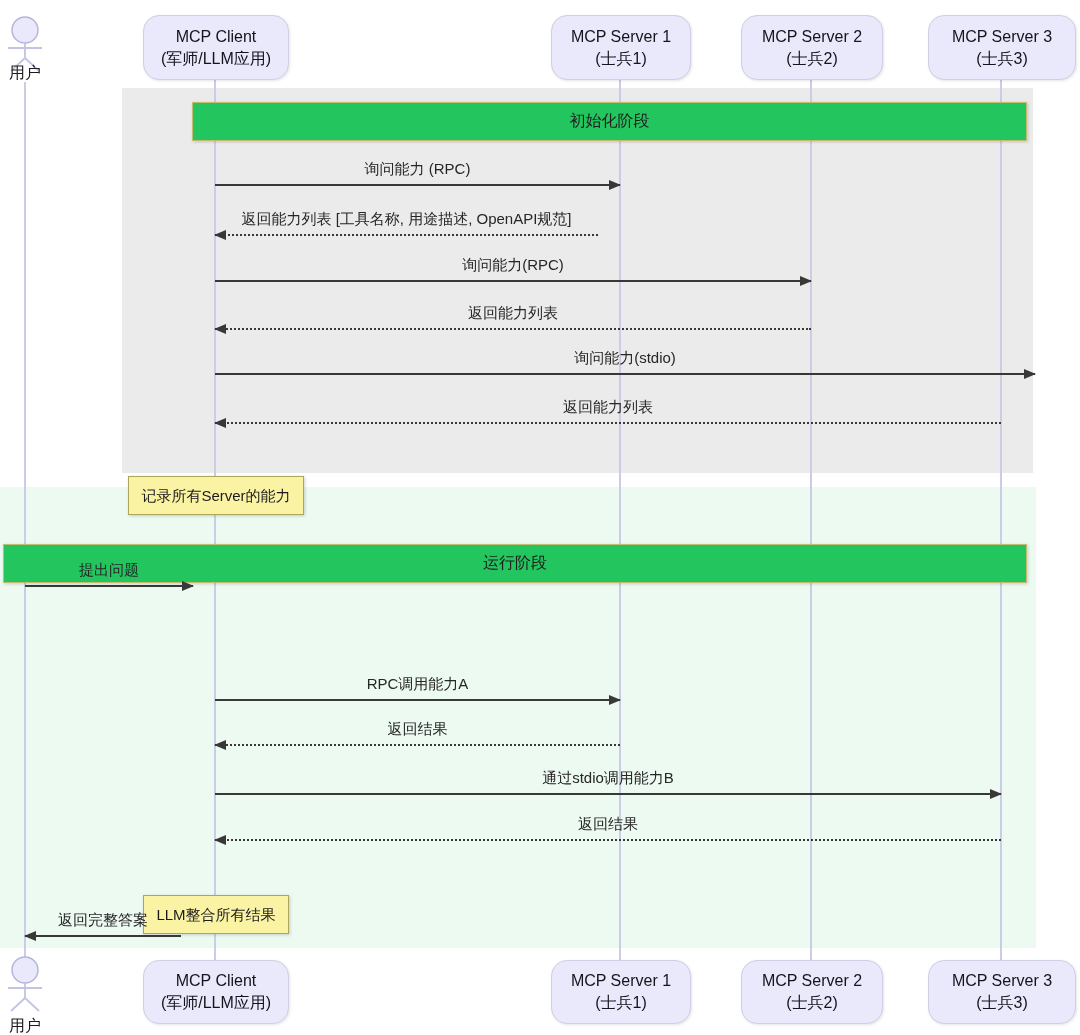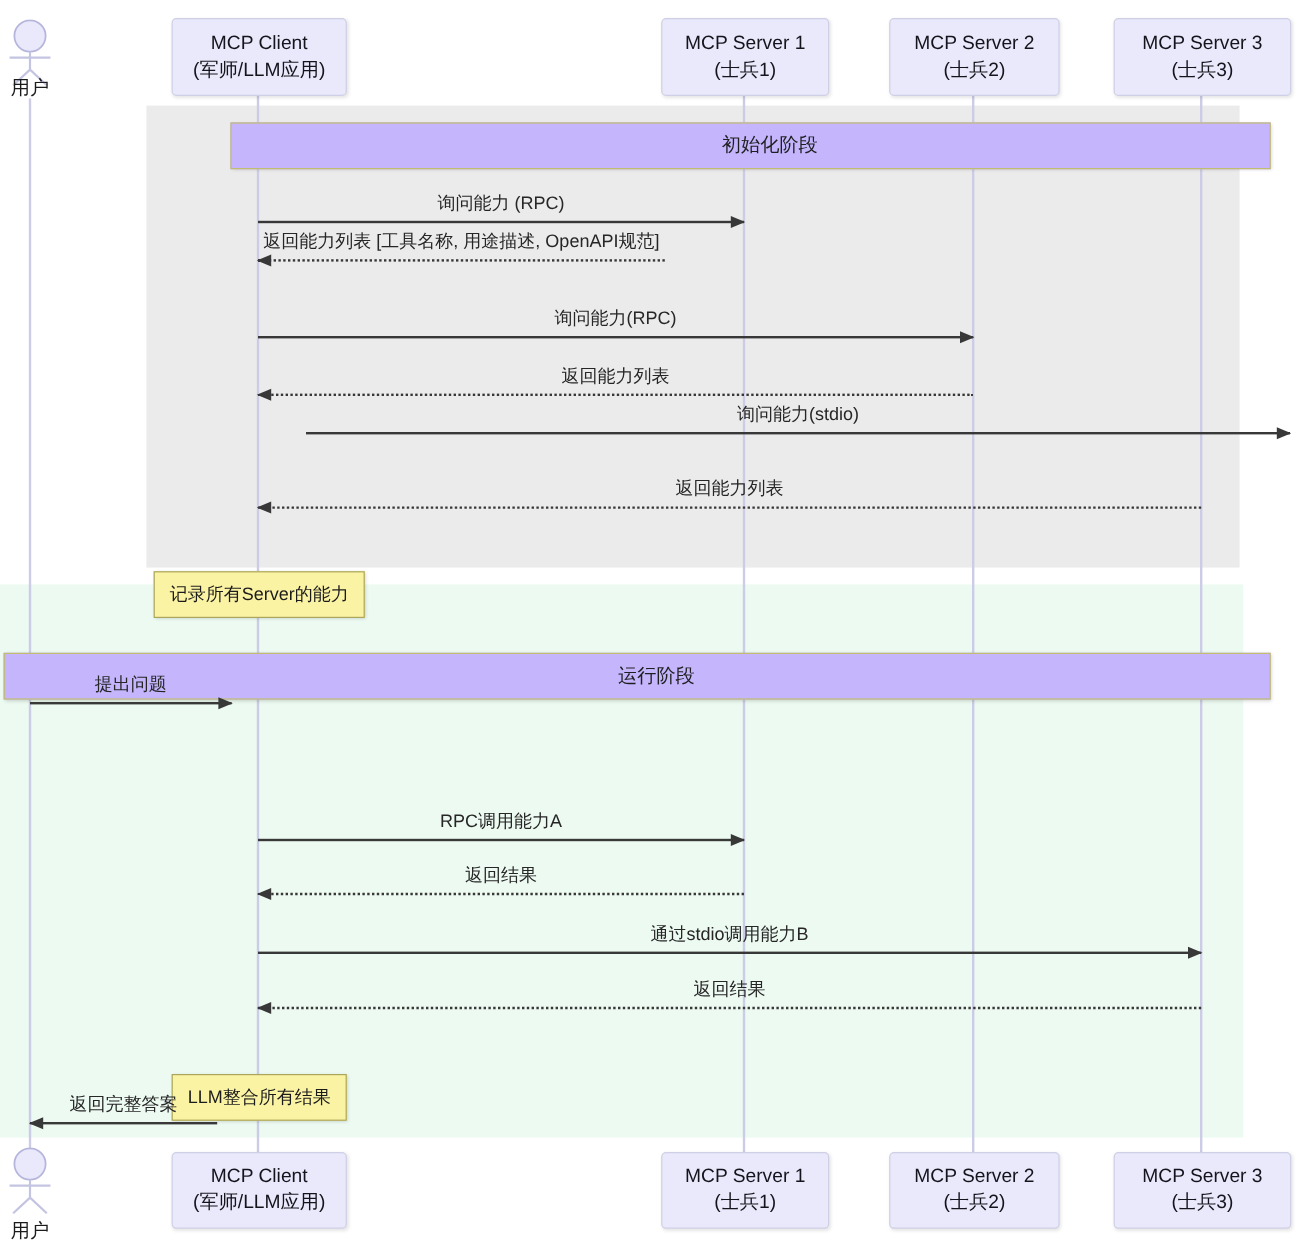--- a/index.html
+++ b/index.html
@@ -6,27 +6,27 @@
   .stage {
     position:relative; width:1080px; height:1035px; background:#ffffff;
     font-family:"Liberation Sans","DejaVu Sans",sans-serif; overflow:hidden;
     color:#222;
   }
   .bg { position:absolute; z-index:0; }
   .bg.gray  { background:#EBEBEB; }
   .bg.green { background:#ECFAF1; }
   .lifeline { position:absolute; width:2px; background:#CCCCE6; z-index:1; }
   .band {
-    position:absolute; z-index:2; background:#c4b5fd; border:1px solid #C2BC72;
+    position:absolute; z-index:2; background:#22c55e; border:1px solid #C2BC72;
     display:flex; align-items:center; justify-content:center;
-    font-size:16px; color:#1f1f1f; box-shadow:1px 1px 3px rgba(0,0,0,0.18);padding-left:32px;
+    font-size:16px; color:#1f1f1f; box-shadow:1px 1px 3px rgba(0,0,0,0.18);
   }
   .abox {
     position:absolute; z-index:3; background:#E9E9FB; border:1px solid #CfcFE6;
-    border-radius:4px; display:flex; flex-direction:column; align-items:center;
+    border-radius:16px; display:flex; flex-direction:column; align-items:center;
     justify-content:center; font-size:16px; line-height:1.35; color:#14141c;
     text-align:center; box-shadow:1px 1px 3px rgba(0,0,0,0.10);
   }
   .note {
     position:absolute; z-index:2; background:#FBF3A4; border:1px solid #ABA659;
     display:flex; flex-direction:column; align-items:center; justify-content:center;
     font-size:15px; line-height:1.45; color:#1b1b1b; text-align:center;
     box-shadow:1px 1px 3px rgba(0,0,0,0.18);
     margin-top:44px;
   }
@@ -93,36 +93,36 @@
   </div>
   <div class="band" style="left:3px; top:502px; width:1022px; height:37px;margin-top:42px;">
     <span>运行阶段</span>
   </div>
 
   <div class="msg" style="left:215px; top:158px; width:405px;">
     <div class="lbl">询问能力 (RPC)</div>
     <div class="line"></div>
     <div class="head right"></div>
   </div>
-  <div class="msg dotted" style="left:215px; top:190px; width:339px;">
+  <div class="msg dotted" style="left:215px; top:208px; width:339px;padding-left:44px;">
     <div class="lbl">返回能力列表 [工具名称, 用途描述, OpenAPI规范]</div>
     <div class="line"></div>
     <div class="head left"></div>
   </div>
   <div class="msg" style="left:215px; top:254px; width:596px;">
     <div class="lbl">询问能力(RPC)</div>
     <div class="line"></div>
     <div class="head right"></div>
   </div>
   <div class="msg dotted" style="left:215px; top:302px; width:596px;">
     <div class="lbl">返回能力列表</div>
     <div class="line"></div>
     <div class="head left"></div>
   </div>
-  <div class="msg" style="left:215px; top:334px; width:820px;margin-left:40px;">
+  <div class="msg" style="left:215px; top:347px; width:820px;">
     <div class="lbl">询问能力(stdio)</div>
     <div class="line"></div>
     <div class="head right"></div>
   </div>
   <div class="msg dotted" style="left:215px; top:396px; width:786px;">
     <div class="lbl">返回能力列表</div>
     <div class="line"></div>
     <div class="head left"></div>
   </div>
 

